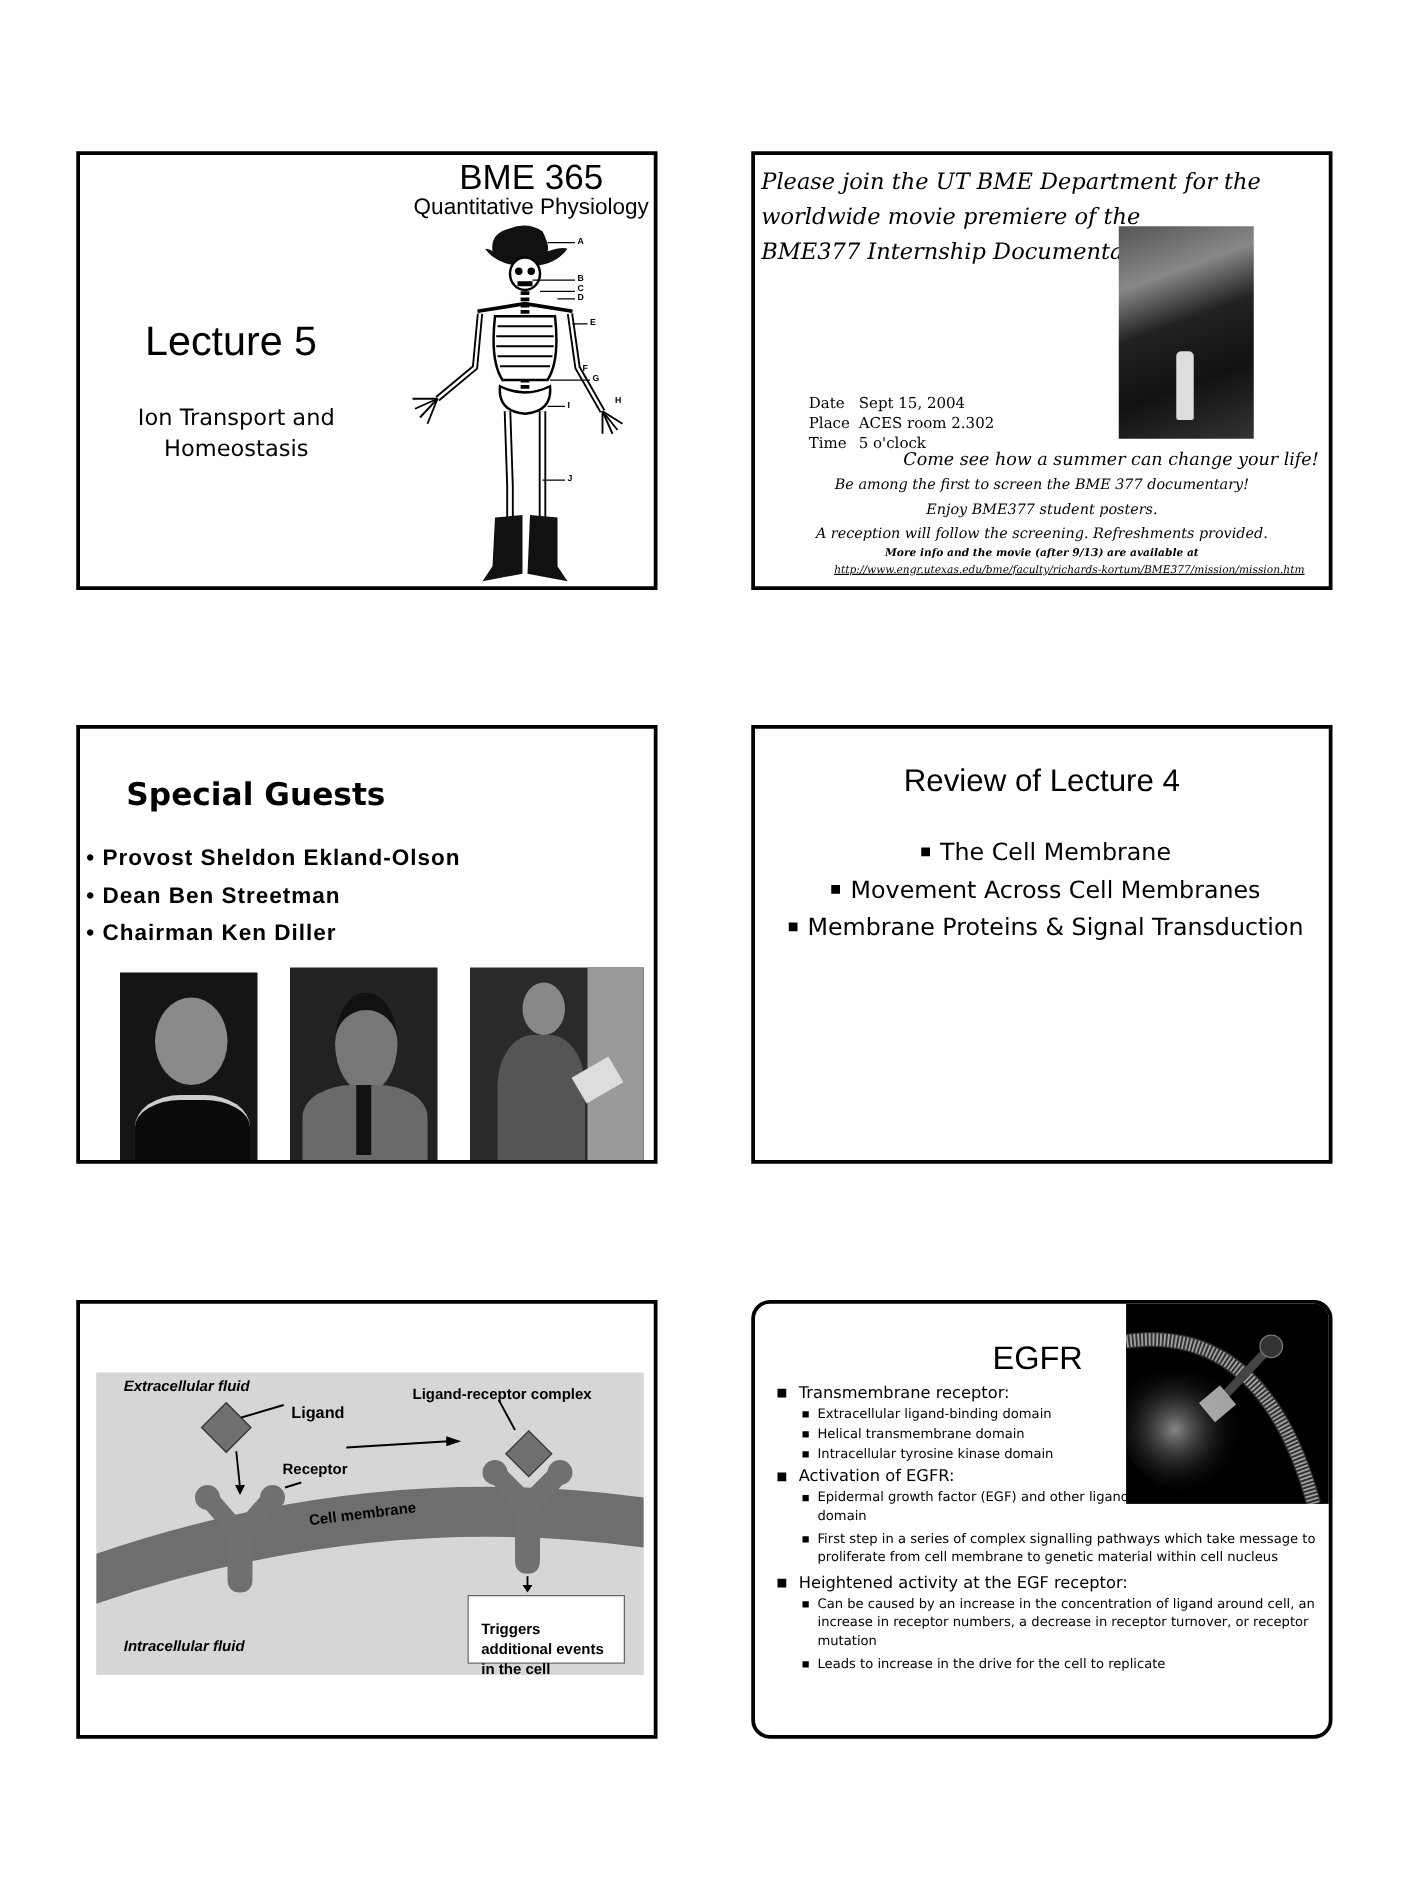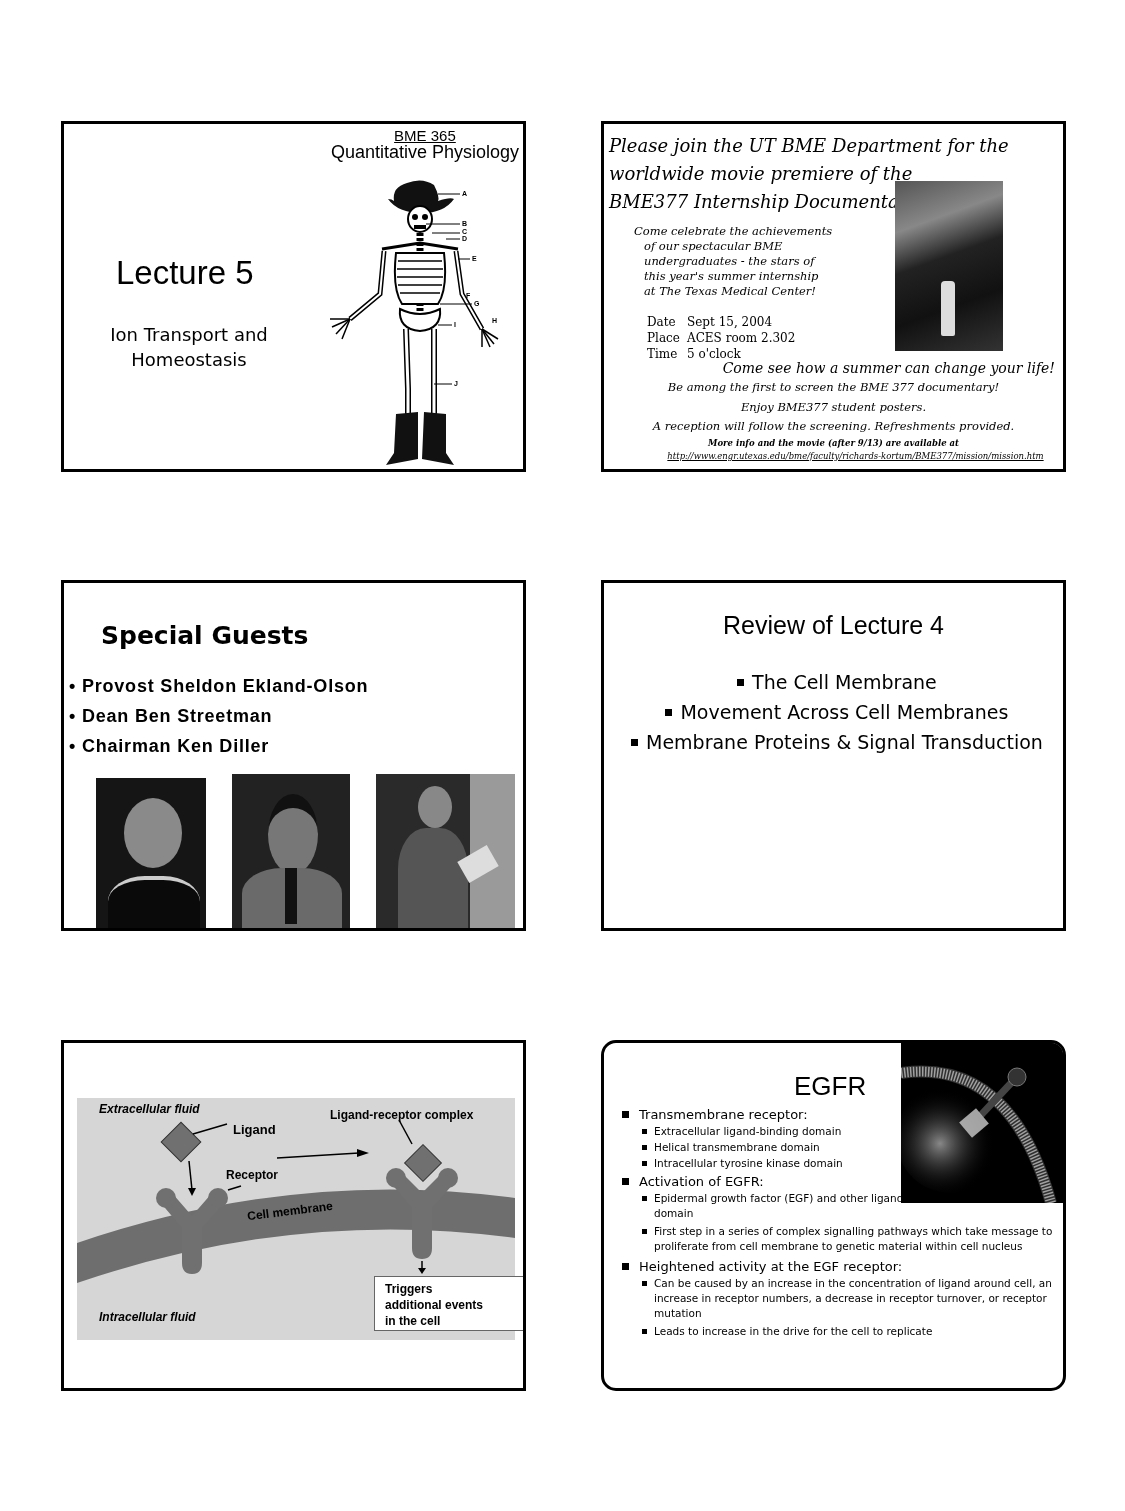--- a/index.html
+++ b/index.html
@@ -8,21 +8,21 @@
   #s1 { left:61px; top:121px; }
   #s2 { left:601px; top:121px; }
   #s3 { left:61px; top:580px; }
   #s4 { left:601px; top:580px; }
   #s5 { left:61px; top:1040px; }
   #s6 { left:601px; top:1040px;border-radius:15px; }
   .abs { position:absolute; }
 
   
   .s1-course { right:4px; top:4px; text-align:center; line-height:1; }
-  .s1-course .code { font-size:15px; display:block;text-decoration:underline; }
+  .s1-course .code { font-size:28px; display:block; }
   .s1-course .name { font-size:18px; display:block; }
   .s1-title { left:52px; top:130px; font-size:33px; }
   .s1-sub { left:30px; top:198px; width:190px; text-align:center; font-family:"DejaVu Sans", sans-serif; font-size:18px; line-height:25px; }
   .skeleton { left:258px; top:45px; width:200px; height:300px; }
   .skel-label { position:absolute; font-size:7px; font-weight:bold; }
 
   
   .s2-head { left:5px; top:8px; font-family:"DejaVu Serif", serif; font-style:italic; font-size:18px; line-height:28px; }
   .s2-blurb { left:30px; top:100px; font-family:"DejaVu Serif", serif; font-style:italic; font-size:11.5px; line-height:15px; }
   .s2-blurb div:not(:first-child) { padding-left:10px; }
@@ -46,21 +46,21 @@
 
   
   .s4-title { left:0; right:0; top:28px; text-align:center; font-size:25px; }
   .s4-list { left:27px; top:84px; font-family:"DejaVu Sans", sans-serif; font-size:19px; line-height:30px;text-align:center; }
   .sq { display:inline-block; width:7px; height:7px; background:#000; margin-right:8px; vertical-align:middle; position:relative; top:-1px; }
 
   
   .diagram { left:13px; top:55px; width:438px; height:242px; background:#d6d6d6; }
   .d-label { position:absolute; font-weight:bold; font-size:12px; }
   .d-italic { font-style:italic; }
-  .trigger-box { position:absolute; left:297px; top:178px; width:152px; height:55px; background:#fff; border:1px solid #666; font-weight:bold; font-size:12px; line-height:16px; padding:4px 0 0 10px; box-sizing:border-box; }
+  .trigger-box { position:absolute; left:297px; top:178px; width:126px; height:55px; background:#fff; border:1px solid #666; font-weight:bold; font-size:12px; line-height:16px; padding:18px 0 0 10px; box-sizing:border-box; }
 
   
   .s6-photo { right:0; top:0; width:162px; height:160px; background:#000; }
   .s6-title { left:190px; top:28px; font-size:26px; }
   .s6-content { left:18px; top:62px; right:8px; font-family:"DejaVu Sans", sans-serif; }
   .l1row { font-size:13px; line-height:19px; display:flex; }
   .l2row { font-size:10.5px; line-height:15px; display:flex; padding-left:20px; margin-bottom:3px; }
   .l1row .bul { width:7px; height:7px; background:#000; flex:none; margin:6px 10px 0 0; }
   .l2row .bul { width:5px; height:5px; background:#000; flex:none; margin:5px 7px 0 0; }
 </style>
@@ -152,27 +152,20 @@
 
 <div class="slide" id="s2">
   <div class="abs s2-head">
     <div>Please join the UT BME Department for the</div>
     <div>worldwide movie premiere of the</div>
     <div>BME377 Internship Documentary</div>
   </div>
   <div class="abs s2-photo">
       <div class="aisle"></div>
     </div>
-  <div class="abs s2-blurb">
-    <div>Come celebrate the achievements</div>
-    <div>of our spectacular BME</div>
-    <div>undergraduates - the stars of</div>
-    <div>this year's summer internship</div>
-    <div>at The Texas Medical Center!</div>
-  </div>
   <div class="abs s2-details">
     <div><span class="k">Date</span><span>Sept 15, 2004</span></div>
     <div><span class="k">Place</span><span>ACES room 2.302</span></div>
     <div><span class="k">Time</span><span>5 o'clock</span></div>
   </div>
   <div class="abs s2-lines">
     <div class="l1">Come see how a summer can change your life!</div>
     <div class="l2">Be among the first to screen the BME 377 documentary!</div>
     <div class="l3">Enjoy BME377 student posters.</div>
     <div class="l4">A reception will follow the screening. Refreshments provided.</div>

